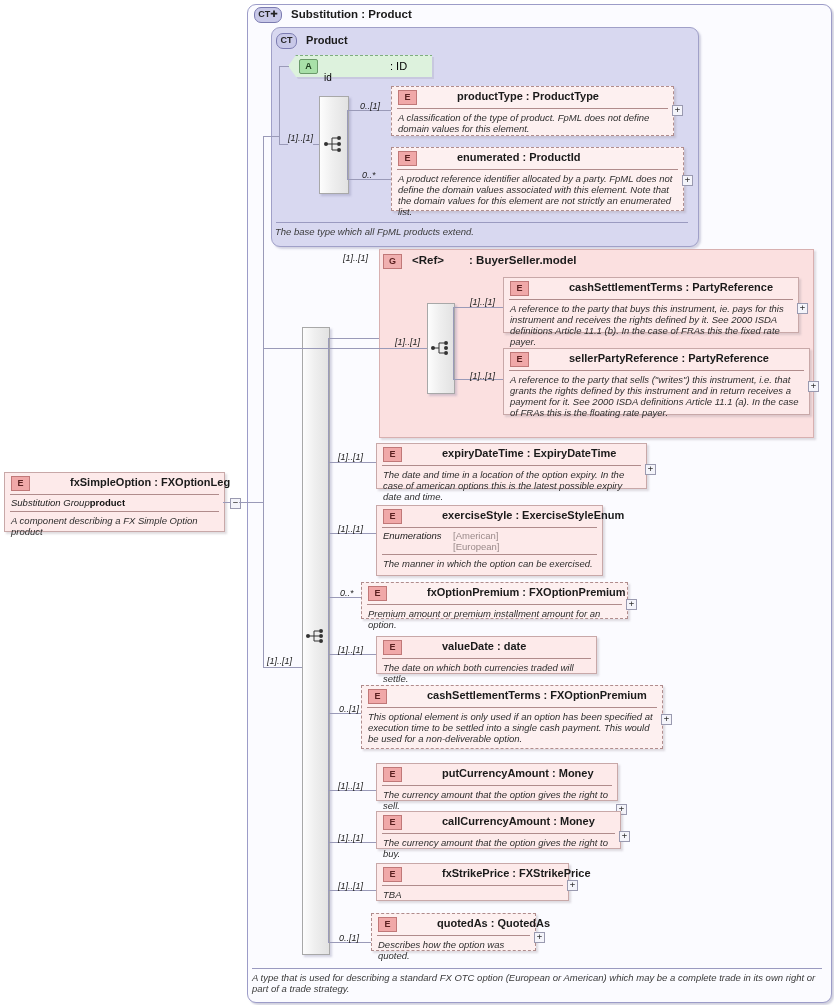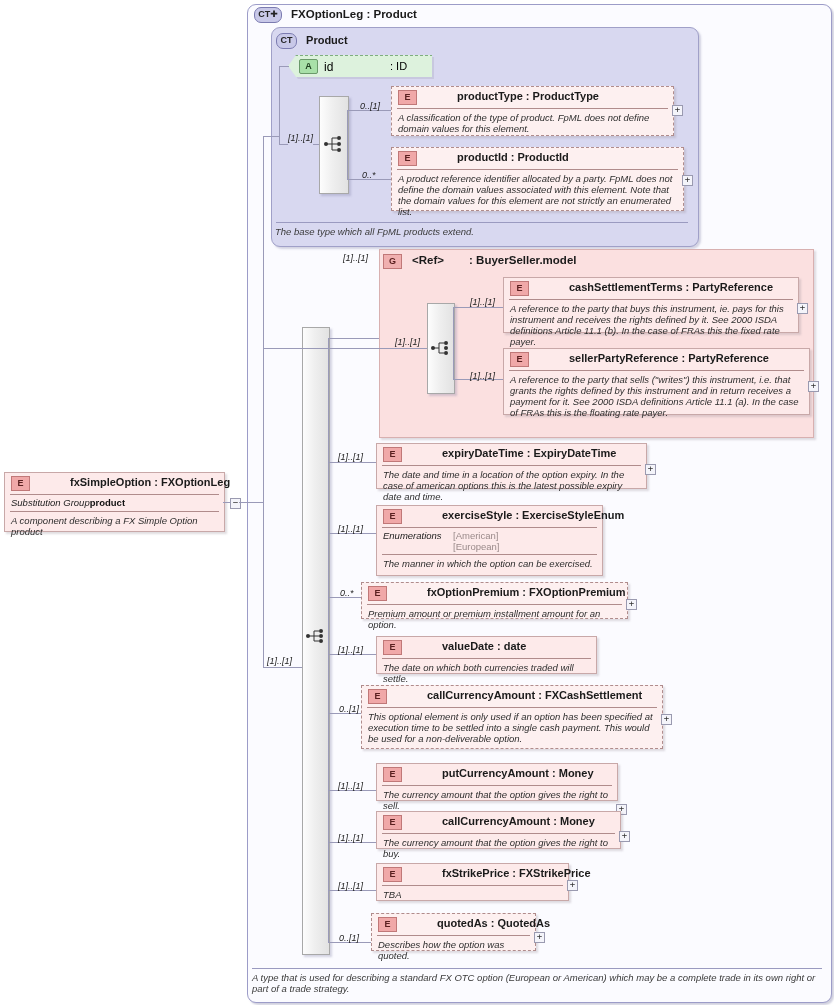--- a/index.html
+++ b/index.html
@@ -91,34 +91,34 @@
   #footer-doc{left:252px;top:968px;width:572px;}
   #footer-doc .rule{width:570px;height:1px;background:#9a9ac0;margin-bottom:3px;}
 </style>
 </head>
 <body>
 
 <div class="abs" id="outer-type"></div>
 
 <div class="abs" style="left:254px;top:7px;">
   <span class="badge ct-badge">CT✚</span>
-  <span class="hdr-title" style="margin-left:6px;">FXOptionLeg : Product</span>
+  <span class="hdr-title" style="margin-left:6px;">Substitution : Product</span>
 </div>
 
 <div class="abs" id="product-box"></div>
 <div class="abs" style="left:276px;top:33px;">
   <span class="badge ct-badge" style="width:19px;">CT</span>
   <span class="inner-label" style="margin-left:6px;">Product</span>
 </div>
 
 <div class="abs" id="attr-id">
   <div class="shadow"></div>
   <div class="pent"></div>
   <div class="abs" style="left:11px;top:4px;"><span class="badge a-badge">A</span></div>
-  <div class="abs" style="left:36px;top:5px;font-size:12px;">id</div>
+  <div class="abs" style="left:36px;top:17px;font-size:10px;">id</div>
   <div class="abs" style="left:92px;top:5px;font-size:11px;margin-left:10px;">: ID</div>
 </div>
 
 <div class="abs" id="product-doc">
   <div class="rule"></div>
   <div class="doc">The base type which all FpML products extend.</div>
 </div>
 
 <div class="abs seq" style="left:319px;top:96px;width:28px;height:96px;"></div>
 <svg class="abs seqicon" style="left:324px;top:134px;" width="20" height="20">
@@ -147,21 +147,21 @@
   <div class="titlerow"><span class="badge e-badge">E</span><span class="name">productType : ProductType</span></div>
   <div class="rule"></div>
   <div class="body">
       <div class="doc">A classification of the type of product. FpML does not define domain values for this element.</div>
     </div>
 </div>
 <div class="abs pm" style="left:672px;top:105px;">+</div>
 
 <div class="abs card" style="left:362px;top:170px;">0..*</div>
 <div class="abs el dashed" style="left:391px;top:147px;width:291px;height:62px;">
-  <div class="titlerow"><span class="badge e-badge">E</span><span class="name">productId : ProductId</span></div>
+  <div class="titlerow"><span class="badge e-badge">E</span><span class="name">enumerated : ProductId</span></div>
   <div class="rule"></div>
   <div class="body">
       <div class="doc">A product reference identifier allocated by a party. FpML does not define the domain values associated with this element. Note that the domain values for this element are not strictly an enumerated list.</div>
     </div>
 </div>
 <div class="abs pm" style="left:682px;top:175px;">+</div>
 
 <div class="abs" id="bs-group"></div>
 <div class="abs" style="left:383px;top:254px;">
   <span class="badge g-badge">G</span>
@@ -281,21 +281,21 @@
 <div class="abs el solid" style="left:376px;top:636px;width:219px;height:36px;">
   <div class="titlerow"><span class="badge e-badge">E</span><span class="name">valueDate : date</span></div>
   <div class="rule"></div>
   <div class="body">
       <div class="doc">The date on which both currencies traded will settle.</div>
     </div>
 </div>
 
 <div class="abs card" style="left:339px;top:704px;">0..[1]</div>
 <div class="abs el dashed" style="left:361px;top:685px;width:300px;height:62px;">
-  <div class="titlerow"><span class="badge e-badge">E</span><span class="name">callCurrencyAmount : FXCashSettlement</span></div>
+  <div class="titlerow"><span class="badge e-badge">E</span><span class="name">cashSettlementTerms : FXOptionPremium</span></div>
   <div class="rule"></div>
   <div class="body">
       <div class="doc">This optional element is only used if an option has been specified at execution time to be settled into a single cash payment. This would be used for a non-deliverable option.</div>
     </div>
 </div>
 <div class="abs pm" style="left:661px;top:714px;">+</div>
 
 <div class="abs card" style="left:338px;top:781px;">[1]..[1]</div>
 <div class="abs el solid" style="left:376px;top:786px;width:240px;height:36px;transform:translateY(-23px);">
   <div class="titlerow"><span class="badge e-badge">E</span><span class="name">putCurrencyAmount : Money</span></div>

